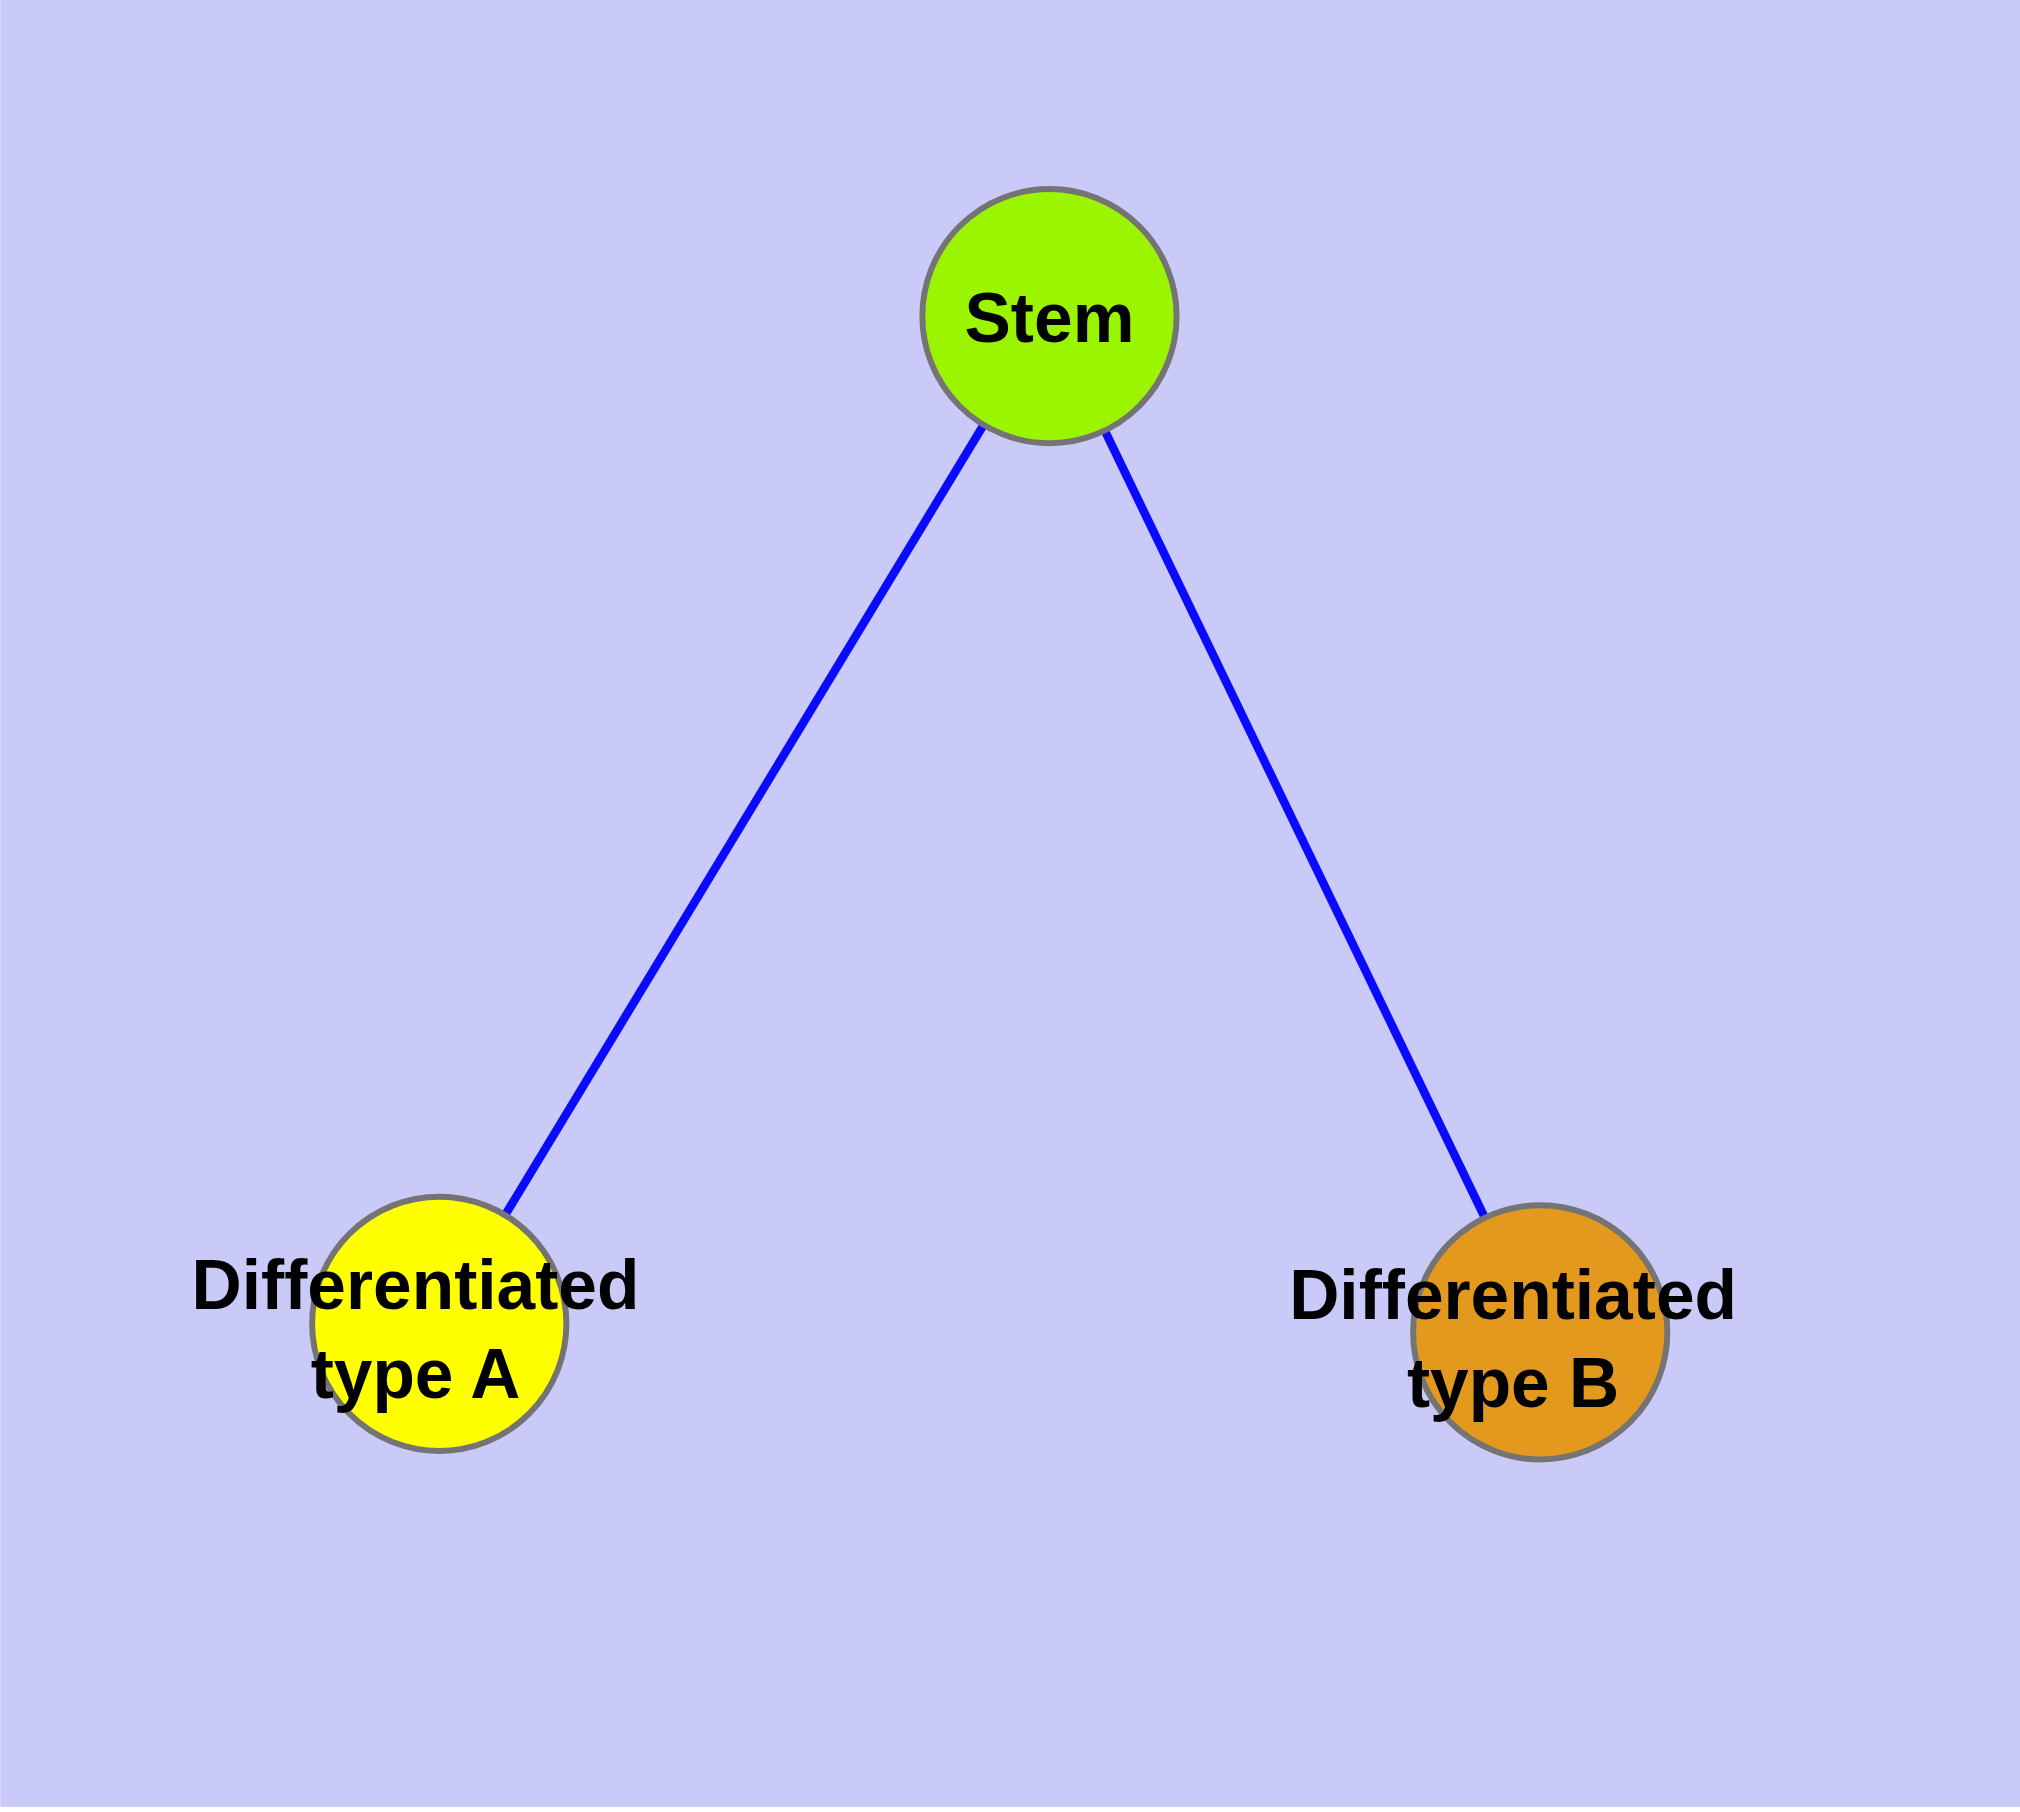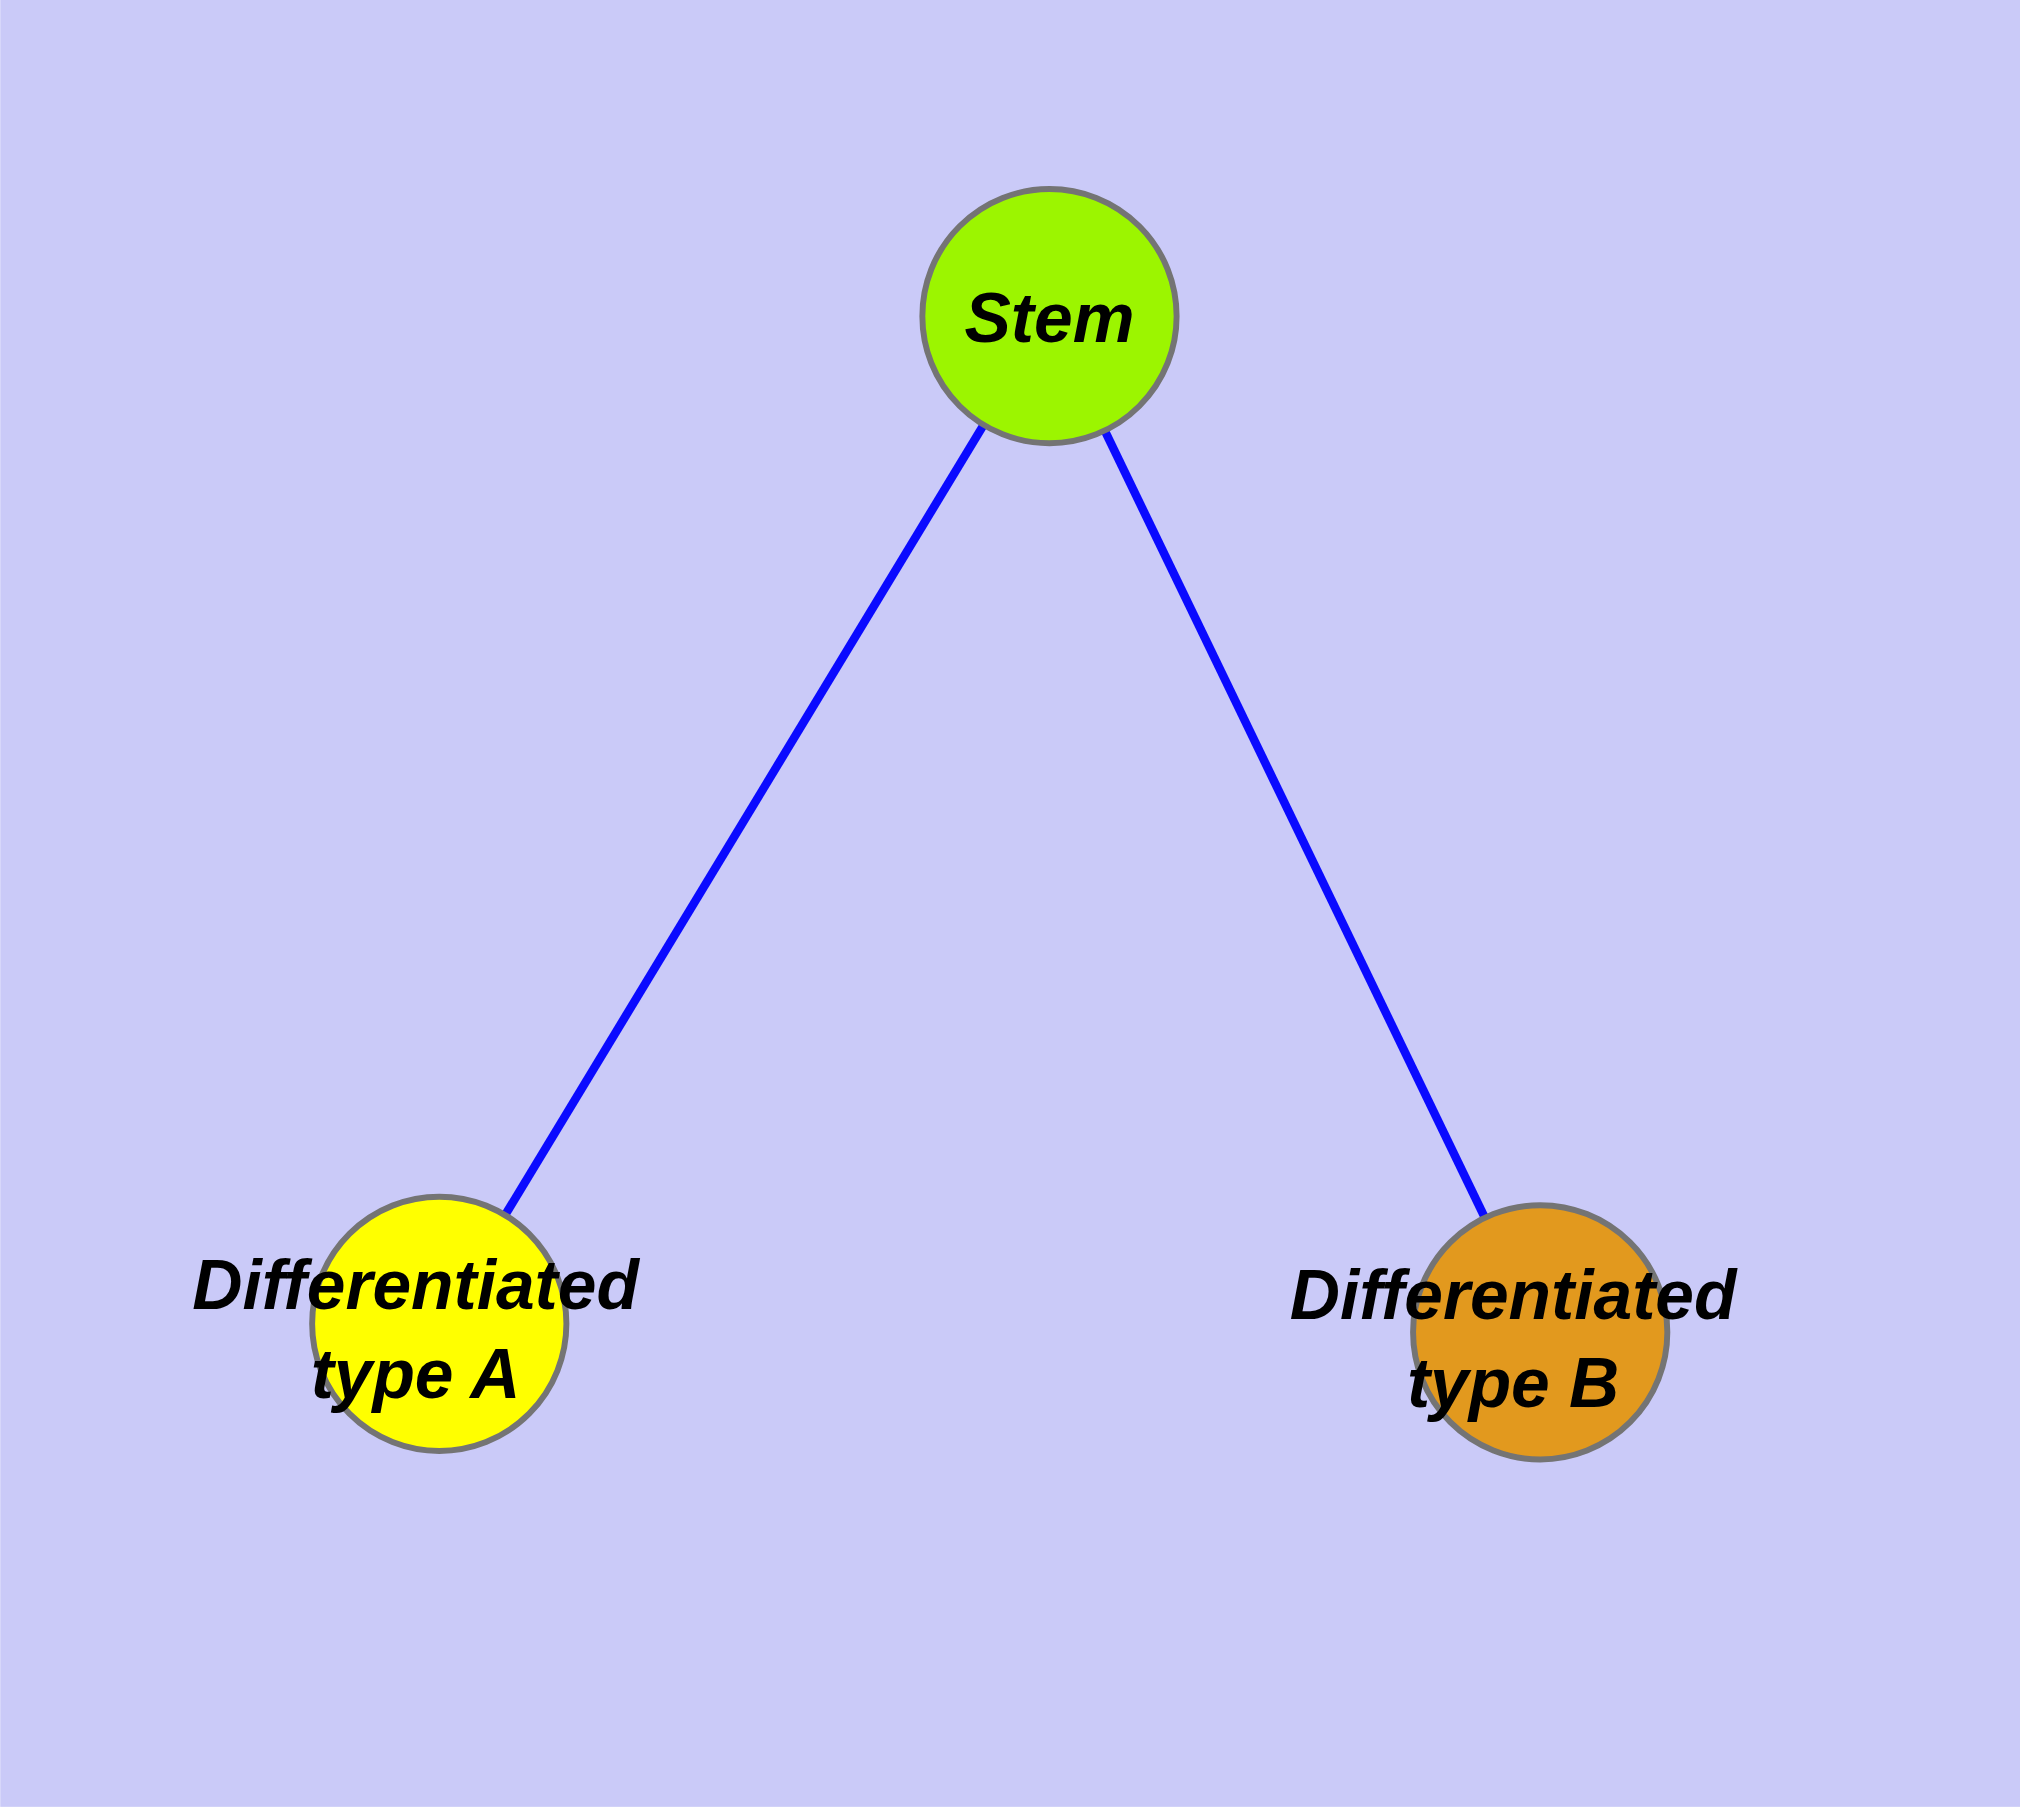--- a/index.html
+++ b/index.html
@@ -7,21 +7,20 @@
     padding: 0;
     background: #ffffff;
     width: 2021px;
     height: 1812px;
     overflow: hidden;
   }
   .stage {
     position: relative;
     width: 2021px;
     height: 1460px;
-    font-style: italic;
   }
   svg {
     display: block;
   }
   .edge {
     stroke-width: 10px;
     fill: none;
   }
   .node {
     stroke-width: 7px;

